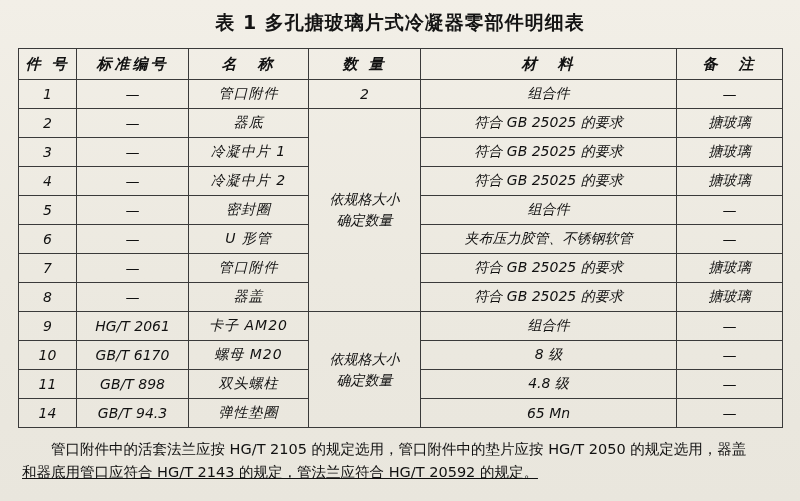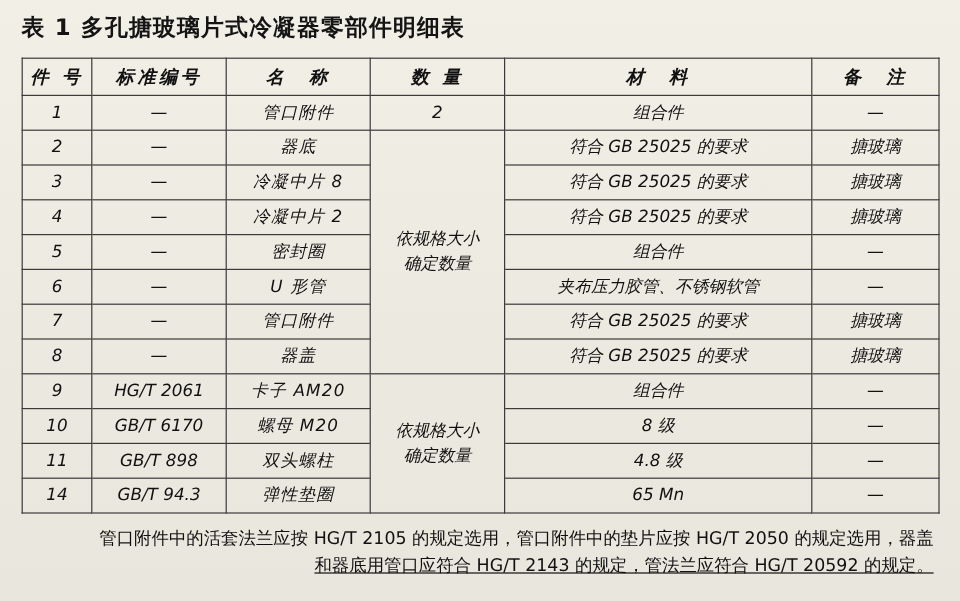--- a/index.html
+++ b/index.html
@@ -16,21 +16,21 @@
   }
   .page {
     position: relative;
     width: 800px;
     height: 501px;
     box-sizing: border-box;
     padding: 0 18px;
     background: linear-gradient(180deg, #f2efe7 0%, #ece9e0 55%, #e9e6dd 100%);
   }
   .title {
-    text-align: left;
+    text-align: center;
     font-size: 19px;
     font-weight: bold;
     letter-spacing: 1px;
     padding: 10px 0 12px 0;
     color: #141414;
   }
   table.spec {
     width: 764px;
     border-collapse: collapse;
     table-layout: fixed;
@@ -68,21 +68,20 @@
     line-height: 1.5;
     font-size: 14px;
   }
   .note {
     margin-top: 10px;
     font-size: 14.5px;
     line-height: 1.6;
     text-indent: 2em;
     padding: 0 4px;
     color: #111;
-    text-align: right;
   }
   .note .ln2 { display: block; text-indent: 0; text-decoration: underline; }
 </style>
 </head>
 <body>
 
 <div class="page">
 
   <div class="title">表 1   多孔搪玻璃片式冷凝器零部件明细表</div>
 
@@ -121,21 +120,21 @@
         <td class="qty-merge" rowspan="7">
           <span>依规格大小</span><br>
           <span>确定数量</span>
         </td>
         <td>符合 GB 25025 的要求</td>
         <td>搪玻璃</td>
       </tr>
       <tr>
         <td>3</td>
         <td>—</td>
-        <td class="cell-name">冷凝中片 8</td>
+        <td class="cell-name">冷凝中片 1</td>
         <td>符合 GB 25025 的要求</td>
         <td>搪玻璃</td>
       </tr>
       <tr>
         <td>4</td>
         <td>—</td>
         <td class="cell-name">冷凝中片 2</td>
         <td>符合 GB 25025 的要求</td>
         <td>搪玻璃</td>
       </tr>

